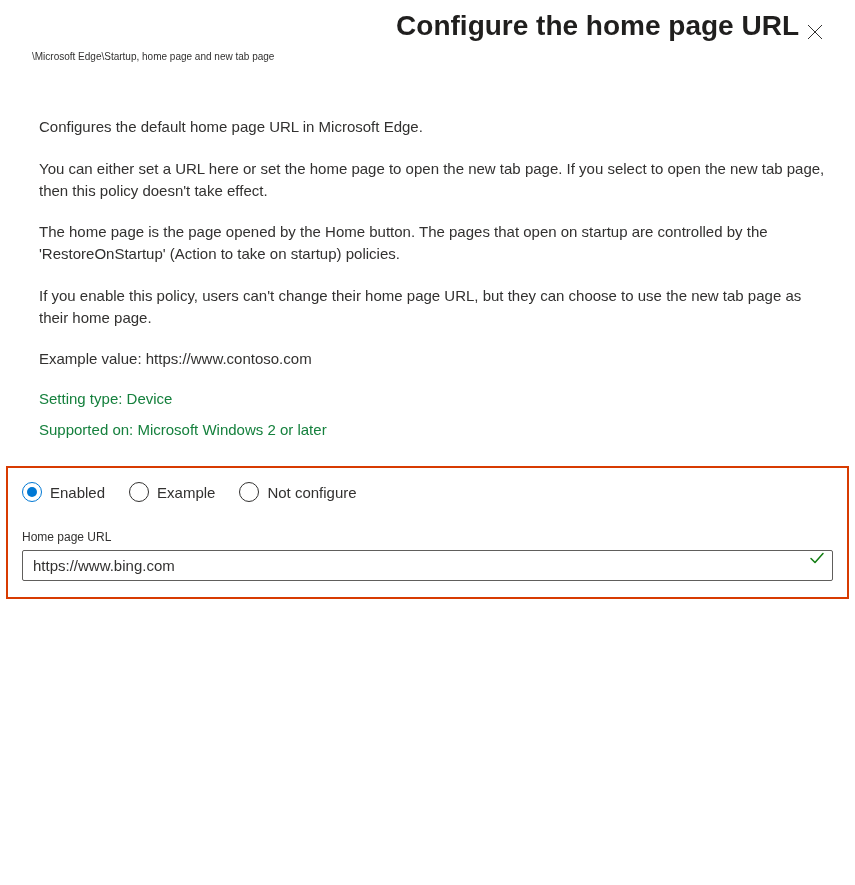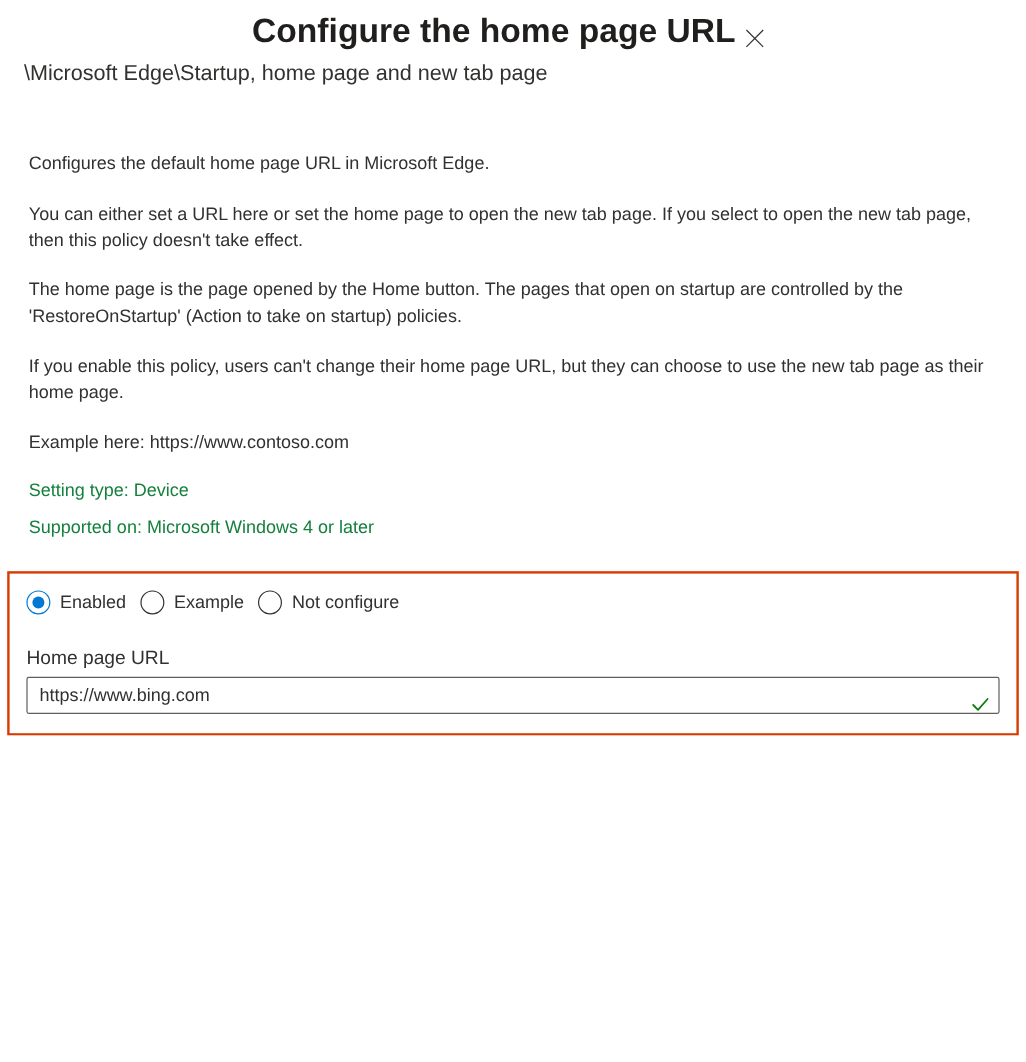--- a/index.html
+++ b/index.html
@@ -9,71 +9,72 @@
     }
     body {
       font-family: "Segoe UI", -apple-system, BlinkMacSystemFont, sans-serif;
       background: #ffffff;
       color: #323130;
       width: 855px;
       padding: 0;
     }
     .header {
       display: flex;
-      justify-content: center;
+      justify-content: flex-end;
       align-items: flex-start;
       padding: 10px 24px 0 24px;
     }
     .title {
       font-size: 28px;
       font-weight: 600;
       color: #201f1e;
       margin-bottom: 2px;
     }
     .breadcrumb {
-      font-size: 18px;
+      font-size: 10px;
       color: #323130;
-      padding: 0 24px 4px 20px;
+      padding: 0 24px 4px 32px;
     }
     .close-btn {
       background: none;
       border: none;
       cursor: pointer;
       padding: 8px;
       margin-top: 6px;
       display: flex;
       align-items: center;
       justify-content: center;
     }
     .close-btn svg {
       width: 16px;
       height: 16px;
     }
     .content {
       padding: 50px 24px 10px 24px;
+      margin-left: 15px;
     }
     .description p {
       font-size: 15px;
       line-height: 1.45;
       color: #323130;
       margin-bottom: 20px;
     }
     .meta-line {
       font-size: 15px;
       color: #15803d;
       margin-bottom: 14px;
     }
     .highlighted-section {
       border: 2px solid #d83b01;
       padding: 14px 14px 16px 14px;
       margin: 4px 6px 0 6px;
     }
     .radio-group {
       display: flex;
-      gap: 12px;
+      gap: 24px;
       margin-bottom: 28px;
       align-items: center;
     }
     .radio-option {
       display: flex;
       align-items: center;
       gap: 8px;
       cursor: pointer;
     }
     .radio-circle {
@@ -94,29 +95,29 @@
       width: 10px;
       height: 10px;
       border-radius: 50%;
       background: #0078d4;
     }
     .radio-label {
       font-size: 15px;
       color: #323130;
     }
     .field-label {
-      font-size: 16px;
+      font-size: 12px;
       color: #323130;
       margin-bottom: 6px;
       display: block;
     }
     .input-wrapper {
       position: relative;
       display: flex;
-      align-items: flex-end;
+      align-items: flex-start;
     }
     .text-input {
       width: 100%;
       padding: 6px 32px 6px 10px;
       font-size: 15px;
       border: 1px solid #605e5c;
       border-radius: 2px;
       outline: none;
       color: #323130;
       font-family: inherit;
@@ -148,25 +149,25 @@
 </div>
 
 <div class="breadcrumb">\Microsoft Edge\Startup, home page and new tab page</div>
 
 <div class="content">
   <div class="description">
     <p>Configures the default home page URL in Microsoft Edge.</p>
     <p>You can either set a URL here or set the home page to open the new tab page. If you select to open the new tab page, then this policy doesn't take effect.</p>
     <p>The home page is the page opened by the Home button. The pages that open on startup are controlled by the 'RestoreOnStartup' (Action to take on startup) policies.</p>
     <p>If you enable this policy, users can't change their home page URL, but they can choose to use the new tab page as their home page.</p>
-    <p>Example here: https://www.contoso.com</p>
+    <p>Example value: https://www.contoso.com</p>
   </div>
 
   <div class="meta-line">Setting type: Device</div>
-  <div class="meta-line">Supported on: Microsoft Windows 4 or later</div>
+  <div class="meta-line">Supported on: Microsoft Windows 2 or later</div>
 </div>
 
 <div class="highlighted-section">
   <div class="radio-group">
     <label class="radio-option">
       <span class="radio-circle selected"></span>
       <span class="radio-label">Enabled</span>
     </label>
     <label class="radio-option">
       <span class="radio-circle"></span>

